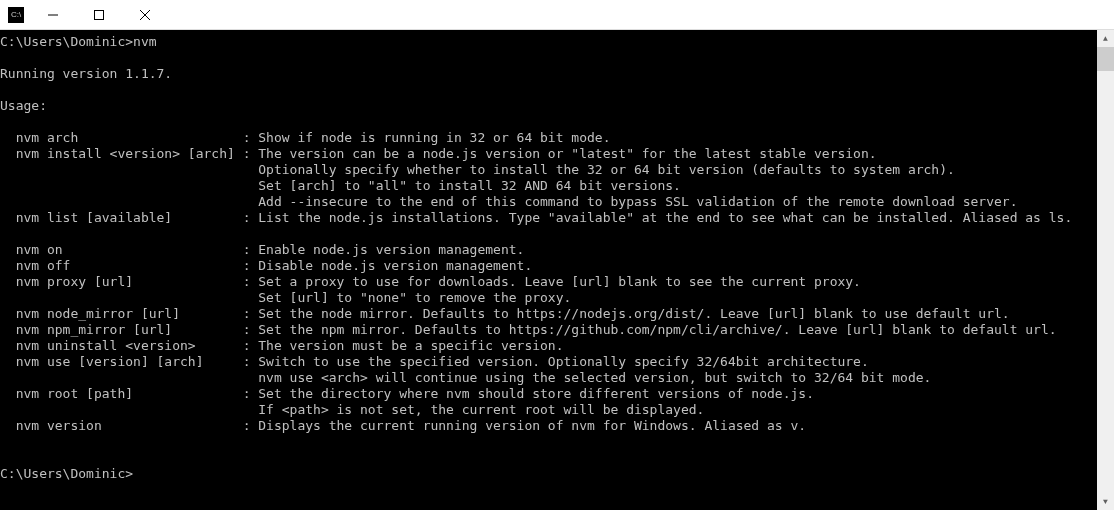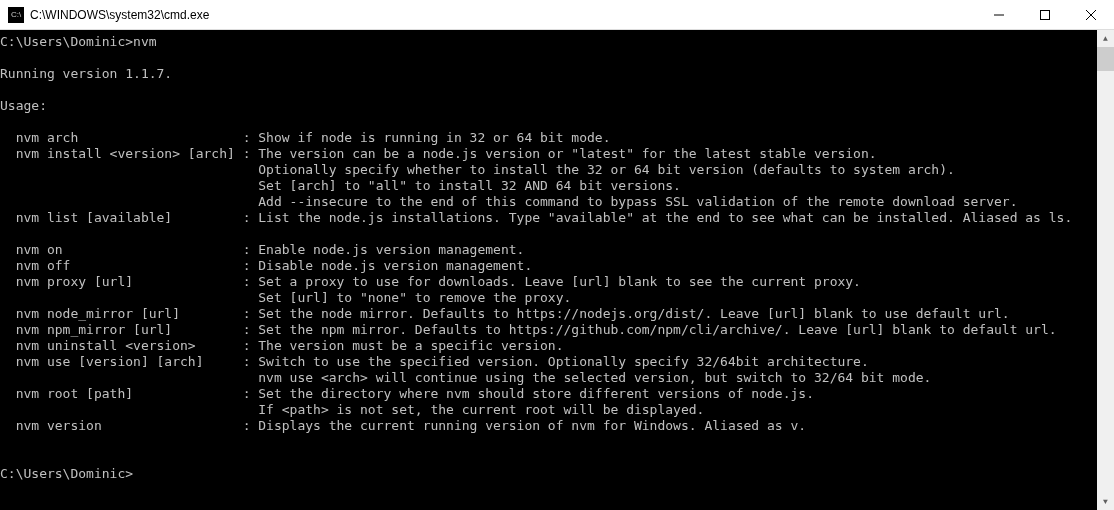--- a/index.html
+++ b/index.html
@@ -102,21 +102,20 @@
       font-size: 8px;
     }
     .scroll-arrow.up { top: 0; }
     .scroll-arrow.down { bottom: 0; }
   </style>
 </head>
 <body>
 
 <div class="titlebar">
   <span class="titlebar-icon">C:\</span>
-  <span class="title-text">C:\WINDOWS\system32\cmd.exe</span>
   <div class="win-controls">
     <div class="win-btn">
       <svg width="10" height="10" viewBox="0 0 10 10">
           <line x1="0" y1="5" x2="10" y2="5" stroke-width="1"></line>
         </svg>
     </div>
     <div class="win-btn">
       <svg width="10" height="10" viewBox="0 0 10 10">
           <rect x="0.5" y="0.5" width="9" height="9" fill="none" stroke-width="1"></rect>
         </svg>

